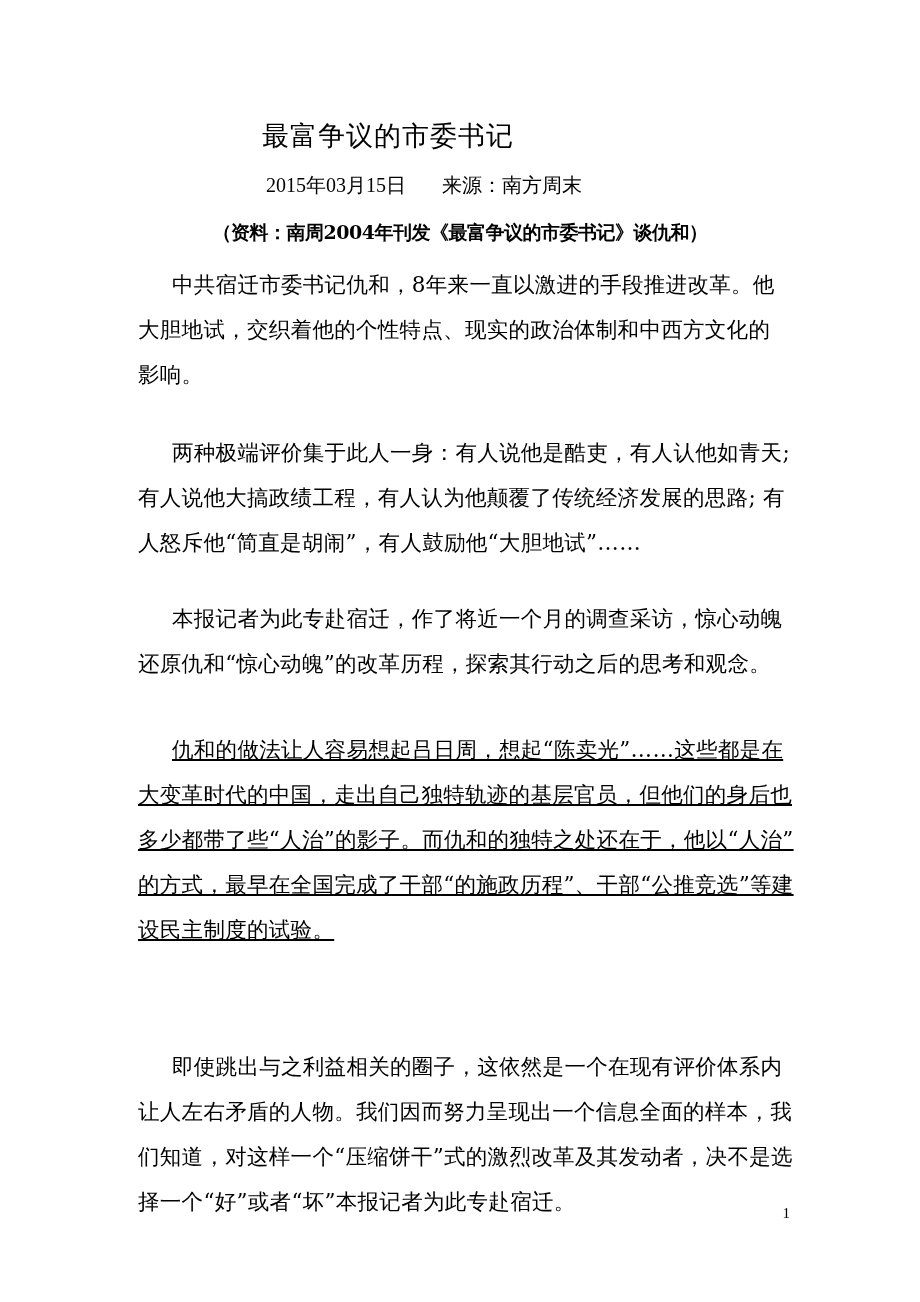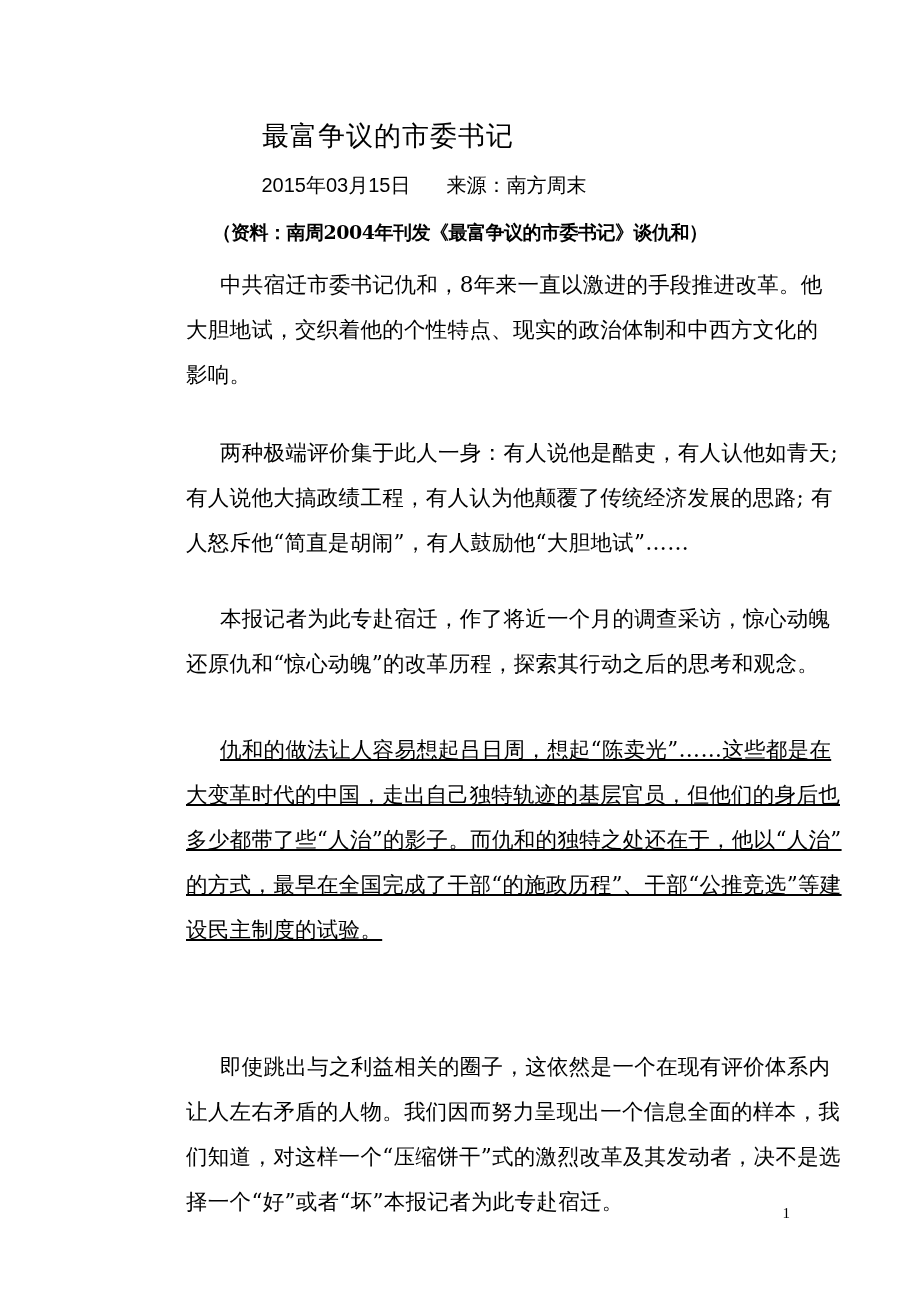--- a/index.html
+++ b/index.html
@@ -31,21 +31,21 @@
       font-size: 27px;
       line-height: 36px;
       letter-spacing: 1px;
     }
     .meta {
       position: absolute;
       top: 170px;
       left: 0;
       width: 848px;
       text-align: center;
-      font-family: Liberation Sans, sans-serif;
+      font-family: Liberation Serif, serif;
       font-size: 20px;
       line-height: 30px;
     }
     .meta .gap { display: inline-block; width: 36px; }
     .source-note {
       position: absolute;
       top: 217px;
       left: 0;
       width: 920px;
       text-align: center;
@@ -59,21 +59,20 @@
       left: 138px;
       width: 650px;
       font-size: 21.5px;
     }
     .line {
       display: block;
       height: 45px;
       line-height: 45px;
       white-space: nowrap;
       letter-spacing: 0.3px;
-      margin-left: 48px;
     }
     .line.indent { padding-left: 34px; }
     .page-number {
       position: absolute;
       right: 130px;
       top: 1204px;
       font-family: "Liberation Serif", serif;
       font-size: 15px;
       line-height: 18px;
     }

